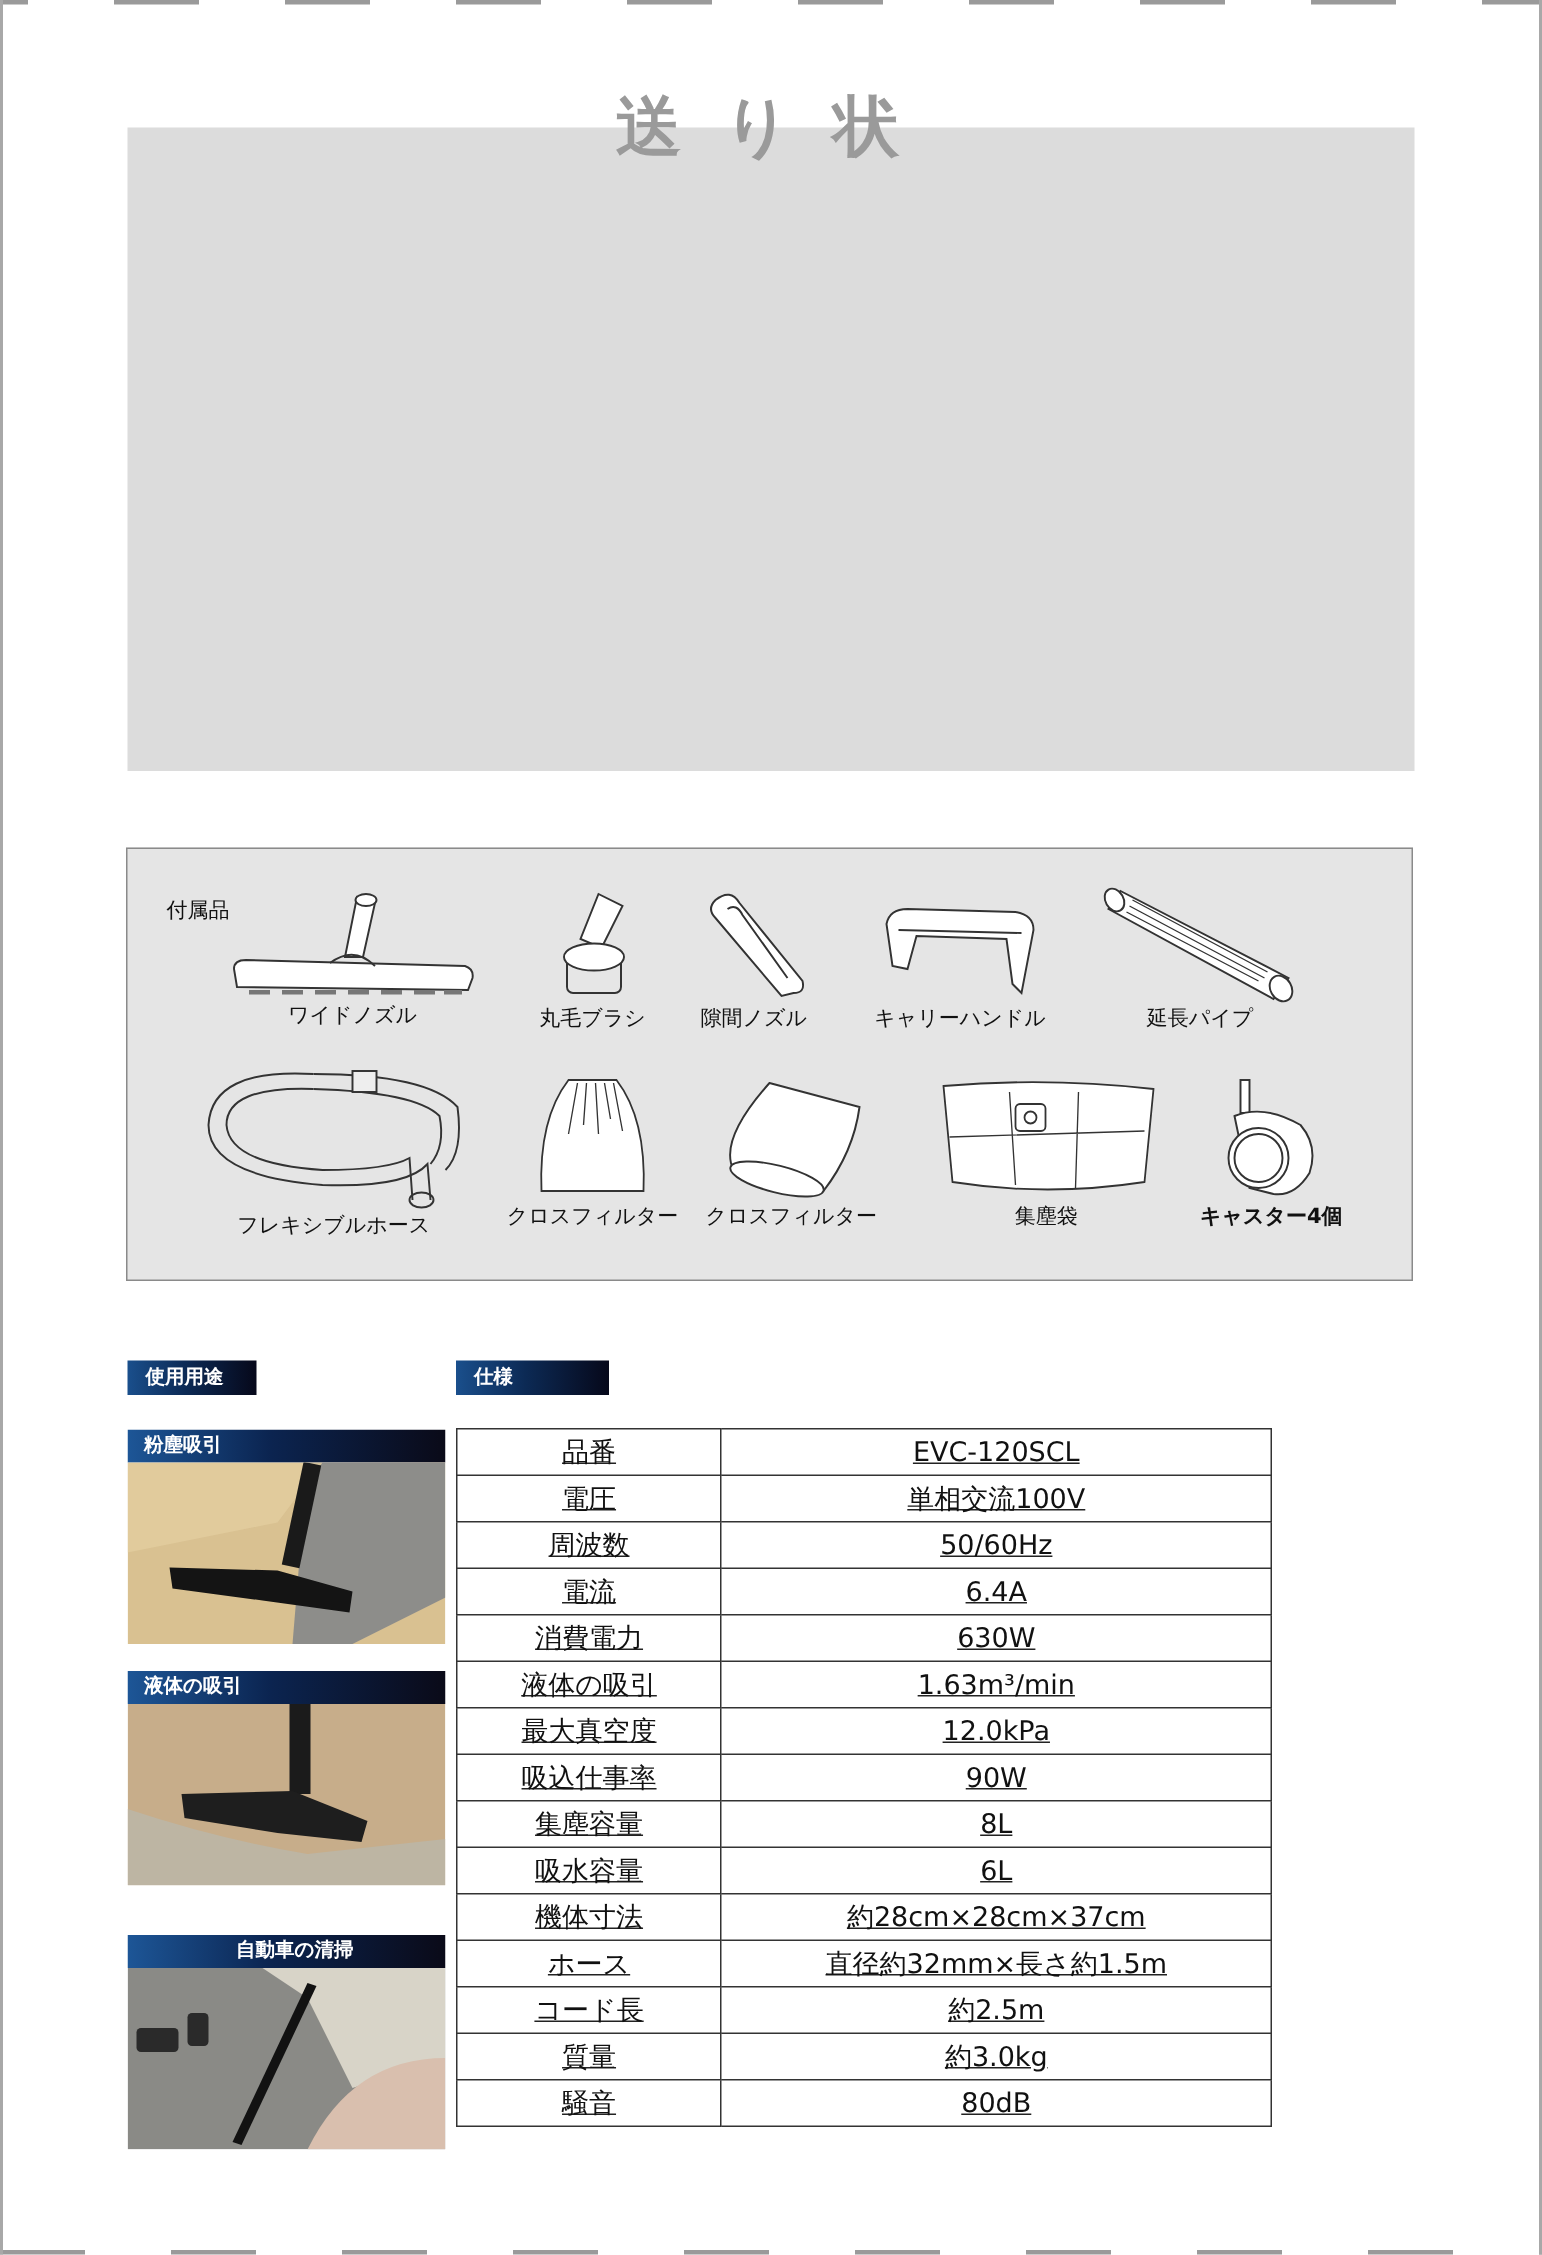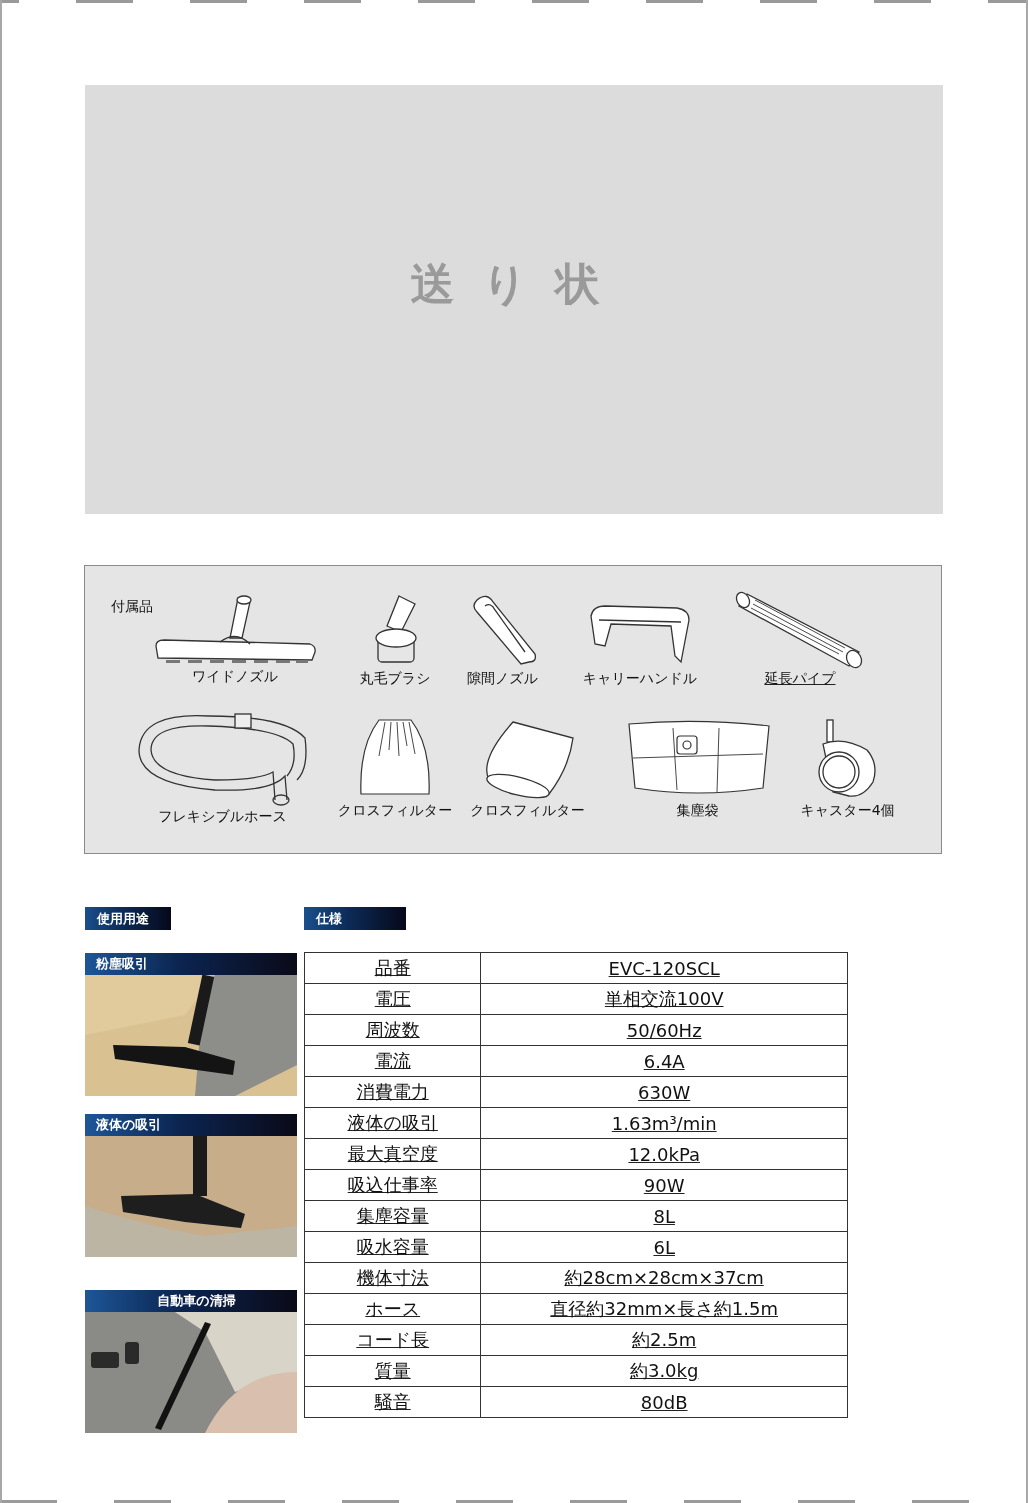--- a/index.html
+++ b/index.html
@@ -12,21 +12,21 @@
     background-image: linear-gradient(90deg, #9a9a9a 0 57px, transparent 57px 114px);
     background-size: 114px 3px; background-repeat: repeat-x;
   }
   .dash-top { top: 0; background-position: -38px 0; }
   .dash-bottom { bottom: 0; background-position: 0 0; }
   .edge-left { position: absolute; left: 0; top: 0; width: 2px; height: 1503px; background: #a8a8a8; }
   .edge-right { position: absolute; right: 0; top: 0; width: 2px; height: 1503px; background: #a8a8a8; }
 
   .label-box {
     position: absolute; left: 85px; top: 85px; width: 858px; height: 429px;
-    background: #dcdcdc; display: flex; align-items: center; justify-content: center;
+    background: #dcdcdc; display: flex; justify-content: center;
   }
   .label-box .label-text {
     font-size: 44px; font-weight: bold; color: #9a9a9a; letter-spacing: 28px;
     margin-top: -30px; margin-left: 10px;
   }
 
   .accessories {
     position: absolute; left: 84px; top: 565px; width: 858px; height: 289px;
     border: 1px solid #8a8a8a; box-sizing: border-box; background: #e5e5e5;
   }
@@ -117,21 +117,21 @@
   <div class="acc-item" style="left:490px; top:30px; width:130px;">
     <svg width="110" height="74" viewBox="0 0 110 74">
       <g fill="#fff" stroke="#333" stroke-width="1.3">
         <path d="M6 20 Q8 10 20 10 L92 12 Q104 14 104 24 L96 66 L90 60 L86 30 L26 28 L20 50 L10 48 Z"></path>
         <path d="M14 24 L96 26" fill="none"></path>
       </g>
     </svg>
     <div class="acc-name">キャリーハンドル</div>
   </div>
 
-  <div class="acc-item" style="left:650px; top:22px; width:130px;text-decoration:underline;">
+  <div class="acc-item" style="left:650px; top:22px; width:130px;">
     <svg width="130" height="82" viewBox="0 0 130 82">
       <g fill="#fff" stroke="#333" stroke-width="1.3">
         <path d="M12 6 L124 64 L114 78 L4 18 Z"></path>
         <ellipse cx="8" cy="12" rx="6" ry="8" transform="rotate(-30 8 12)"></ellipse>
         <ellipse cx="119" cy="71" rx="7" ry="9" transform="rotate(-30 119 71)"></ellipse>
         <path d="M20 12 L110 60 M18 16 L108 64 M16 20 L104 66" fill="none" stroke-width="0.9"></path>
       </g>
     </svg>
     <div class="acc-name">延長パイプ</div>
   </div>
@@ -175,21 +175,21 @@
       <g fill="#fff" stroke="#333" stroke-width="1.2">
         <path d="M6 6 Q75 0 146 8 L140 70 Q75 80 12 70 Z"></path>
         <path d="M10 40 L140 36 M50 10 L54 72 M96 10 L94 74" fill="none" stroke-width="0.9"></path>
         <rect x="54" y="18" width="20" height="18" rx="3"></rect>
         <circle cx="64" cy="27" r="4"></circle>
       </g>
     </svg>
     <div class="acc-name">集塵袋</div>
   </div>
 
-  <div class="acc-item" style="left:705px; top:150px; width:115px;">
+  <div class="acc-item" style="left:705px; top:150px; width:115px;font-weight:bold;">
     <svg width="70" height="86" viewBox="0 0 70 86">
       <g fill="#fff" stroke="#333" stroke-width="1.3">
         <rect x="14" y="4" width="6" height="22"></rect>
         <path d="M10 28 Q30 20 54 34 Q66 48 60 66 Q50 82 36 80 L20 76 Z"></path>
         <circle cx="26" cy="56" r="20"></circle>
         <circle cx="26" cy="56" r="16" fill="none"></circle>
       </g>
     </svg>
     <div class="acc-name">キャスター4個</div>
   </div>

